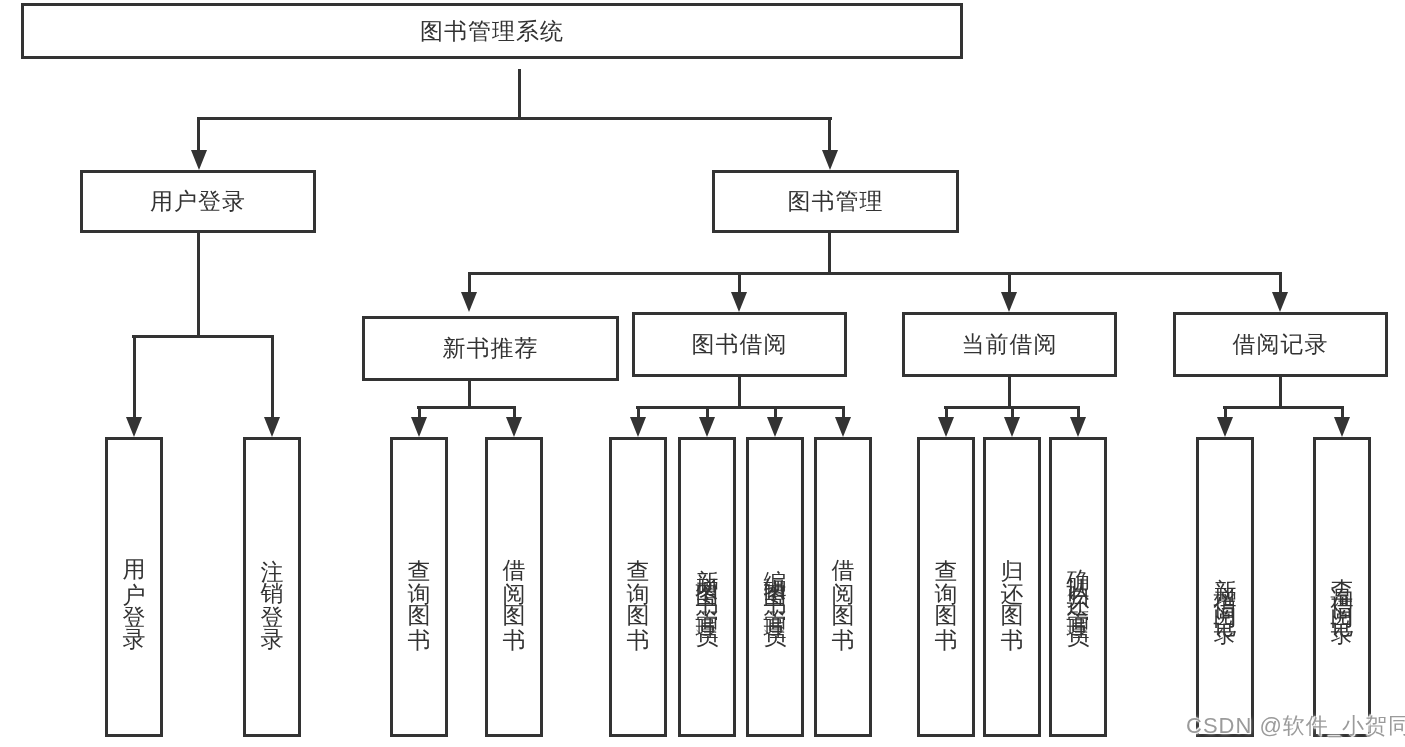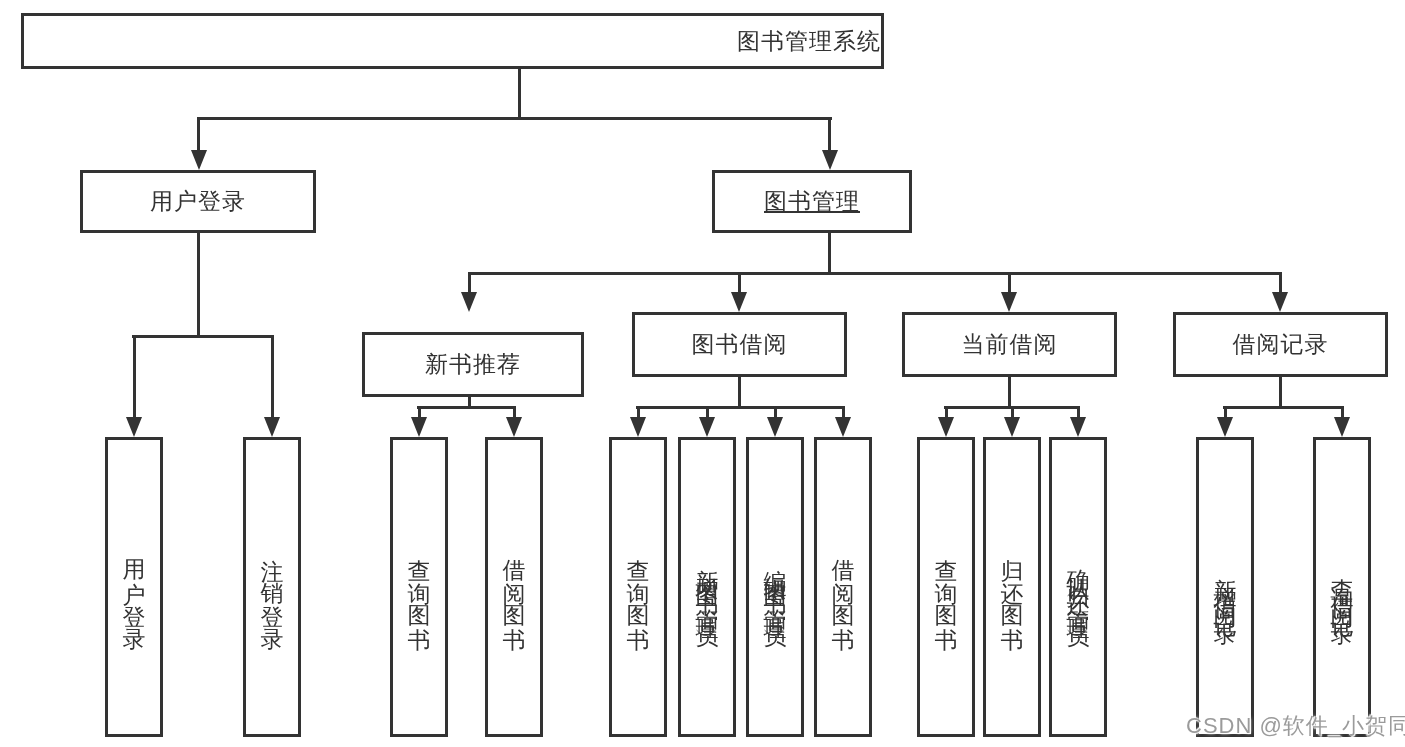--- a/index.html
+++ b/index.html
@@ -35,35 +35,35 @@
     position:absolute;left:1186px;top:711px;z-index:5;
     font-size:22px;color:#9b9b9b;letter-spacing:1px;white-space:nowrap;
     text-shadow:0 0 2px #fff,0 0 4px #fff,1px 1px 1px #fff,-1px -1px 1px #fff;
   }
 </style>
 </head>
 <body>
 
 <div id="canvas">
 
-  <div class="box" style="left:21px;top:13px;width:863px;height:56px;justify-content:flex-end;">
+  <div class="box" style="left:21px;top:3px;width:942px;height:56px;">
     <span>图书管理系统</span>
   </div>
 
   <div class="vline" style="left:518px;top:69px;height:51px;"></div>
   <div class="hline" style="left:197px;top:117px;width:635px;"></div>
   <div class="vline" style="left:197px;top:117px;height:35px;"></div>
   <div class="arrow" style="left:191px;top:150px;"></div>
   <div class="vline" style="left:828px;top:117px;height:35px;"></div>
   <div class="arrow" style="left:822px;top:150px;"></div>
 
   <div class="box" style="left:80px;top:170px;width:236px;height:63px;">
     <span>用户登录</span>
   </div>
-  <div class="box" style="left:712px;top:170px;width:200px;height:63px;text-decoration:underline;">
+  <div class="box" style="left:712px;top:170px;width:247px;height:63px;">
     <span>图书管理</span>
   </div>
 
   <div class="vline" style="left:197px;top:233px;height:105px;"></div>
   <div class="hline" style="left:132px;top:335px;width:142px;"></div>
   <div class="vline" style="left:133px;top:335px;height:84px;"></div>
   <div class="arrow" style="left:126px;top:417px;"></div>
   <div class="vline" style="left:271px;top:335px;height:84px;"></div>
   <div class="arrow" style="left:264px;top:417px;"></div>
 
@@ -71,21 +71,21 @@
   <div class="hline" style="left:468px;top:272px;width:814px;"></div>
   <div class="vline" style="left:468px;top:272px;height:22px;"></div>
   <div class="arrow" style="left:461px;top:292px;"></div>
   <div class="vline" style="left:738px;top:272px;height:22px;"></div>
   <div class="arrow" style="left:731px;top:292px;"></div>
   <div class="vline" style="left:1008px;top:272px;height:22px;"></div>
   <div class="arrow" style="left:1001px;top:292px;"></div>
   <div class="vline" style="left:1279px;top:272px;height:22px;"></div>
   <div class="arrow" style="left:1272px;top:292px;"></div>
 
-  <div class="box" style="left:362px;top:332px;width:222px;height:65px;justify-content:center;">
+  <div class="box" style="left:362px;top:316px;width:257px;height:65px;justify-content:center;">
     <span>新书推荐</span>
   </div>
   <div class="box" style="left:902px;top:312px;width:215px;height:65px;">
     <span>当前借阅</span>
   </div>
   <div class="box" style="left:632px;top:312px;width:215px;height:65px;">
     <span>图书借阅</span>
   </div>
   <div class="box" style="left:1173px;top:312px;width:215px;height:65px;">
     <span>借阅记录</span>

